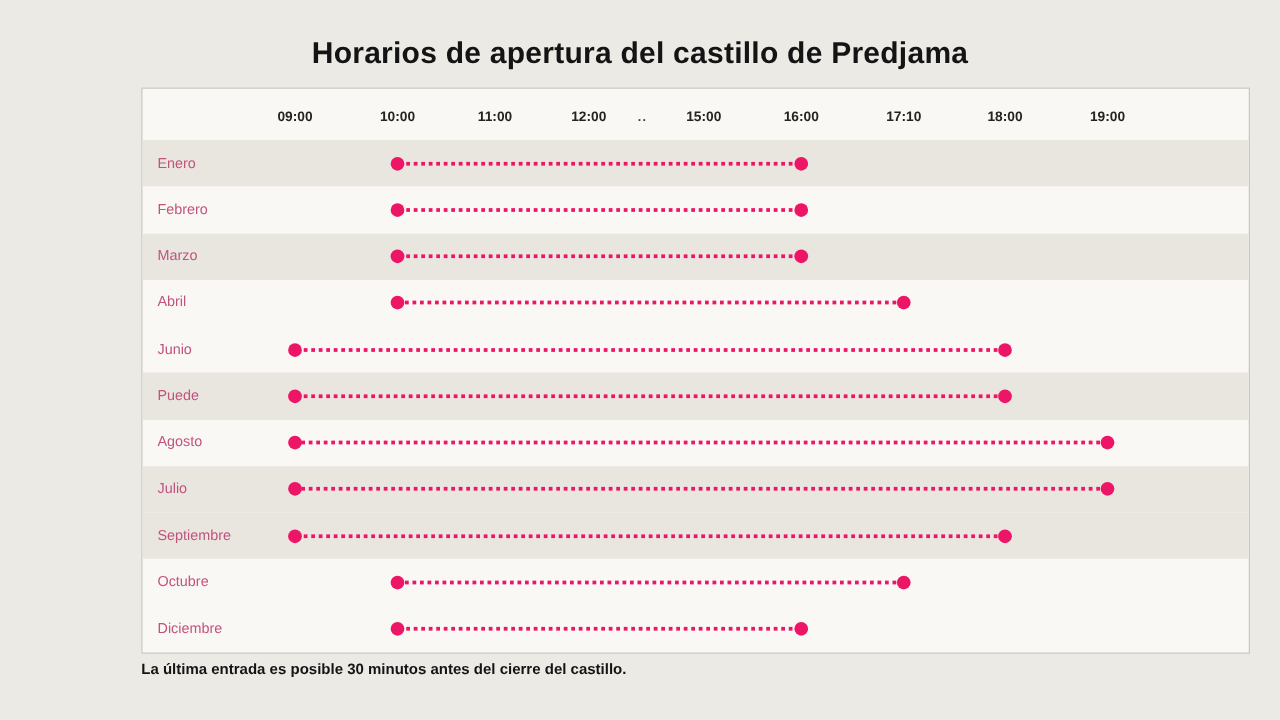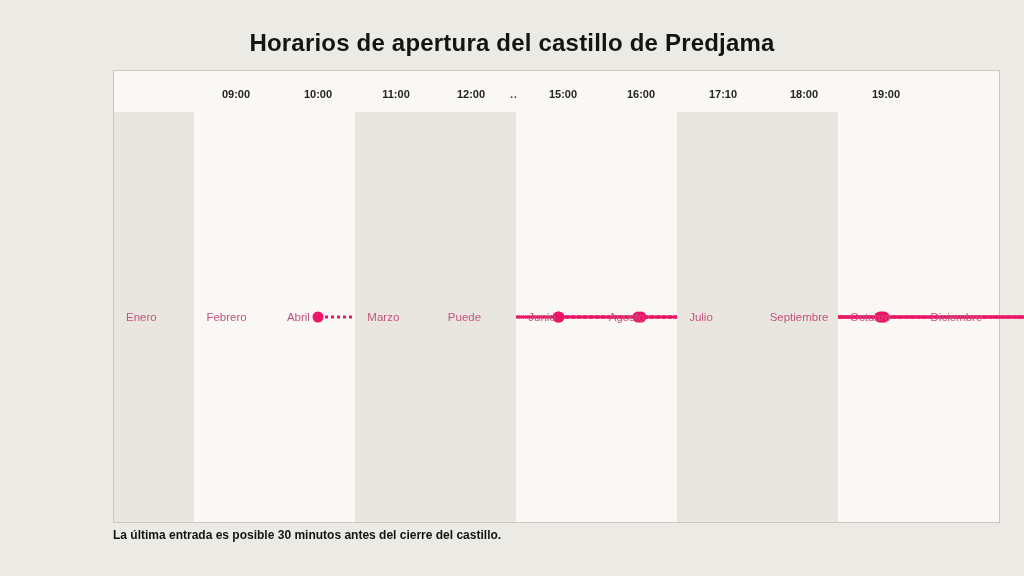--- a/index.html
+++ b/index.html
@@ -41,21 +41,21 @@
     font-size: 11px;
     font-weight: bold;
     color: var(--axis-text, #26241F);
     white-space: nowrap;
   }
   .tick.break { font-size: 10px; color: #3A3A3A; letter-spacing: 1px; }
   .rows {
     position: absolute;
     top: 41px; left: 0; right: 0; bottom: 0;
     display: flex;
-    flex-direction: row;
+    flex-direction: column;
   }
   .row { position: relative; flex: 1 1 0; }
   .row.striped { background: var(--row-stripe, #E9E6E0); }
   .mlabel {
     position: absolute;
     left: 12px;
     top: 50%;
     transform: translateY(-50%);
     font-size: 11.5px;
     color: var(--month-label, #C2537E);
@@ -109,40 +109,40 @@
           <div class="range-line" style="left: 204px; width: 323px;"></div>
           <div class="dot" style="left: 204px;"></div>
           <div class="dot" style="left: 527px;"></div>
         </div>
         <div class="row">
           <span class="mlabel">Febrero</span>
           <div class="range-line" style="left: 204px; width: 323px;"></div>
           <div class="dot" style="left: 204px;"></div>
           <div class="dot" style="left: 527px;"></div>
         </div>
+        <div class="row striped">
+          <span class="mlabel">Marzo</span>
+          <div class="range-line" style="left: 204px; width: 323px;"></div>
+          <div class="dot" style="left: 204px;"></div>
+          <div class="dot" style="left: 527px;"></div>
+        </div>
         <div class="row">
           <span class="mlabel">Abril</span>
           <div class="range-line" style="left: 204px; width: 405px;"></div>
           <div class="dot" style="left: 204px;"></div>
           <div class="dot" style="left: 609px;"></div>
         </div>
-        <div class="row striped">
-          <span class="mlabel">Marzo</span>
-          <div class="range-line" style="left: 204px; width: 323px;"></div>
-          <div class="dot" style="left: 204px;"></div>
-          <div class="dot" style="left: 527px;"></div>
-        </div>
-        <div class="row striped">
-          <span class="mlabel">Puede</span>
+        <div class="row">
+          <span class="mlabel">Junio</span>
           <div class="range-line" style="left: 122px; width: 568px;"></div>
           <div class="dot" style="left: 122px;"></div>
           <div class="dot" style="left: 690px;"></div>
         </div>
-        <div class="row">
-          <span class="mlabel">Junio</span>
+        <div class="row striped">
+          <span class="mlabel">Puede</span>
           <div class="range-line" style="left: 122px; width: 568px;"></div>
           <div class="dot" style="left: 122px;"></div>
           <div class="dot" style="left: 690px;"></div>
         </div>
         <div class="row">
           <span class="mlabel">Agosto</span>
           <div class="range-line" style="left: 122px; width: 650px;"></div>
           <div class="dot" style="left: 122px;"></div>
           <div class="dot" style="left: 772px;"></div>
         </div>

